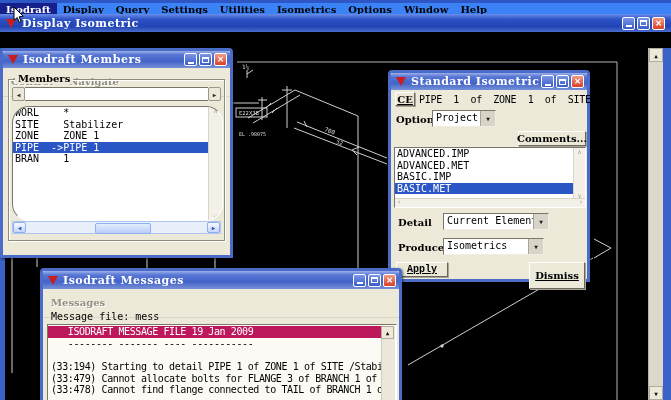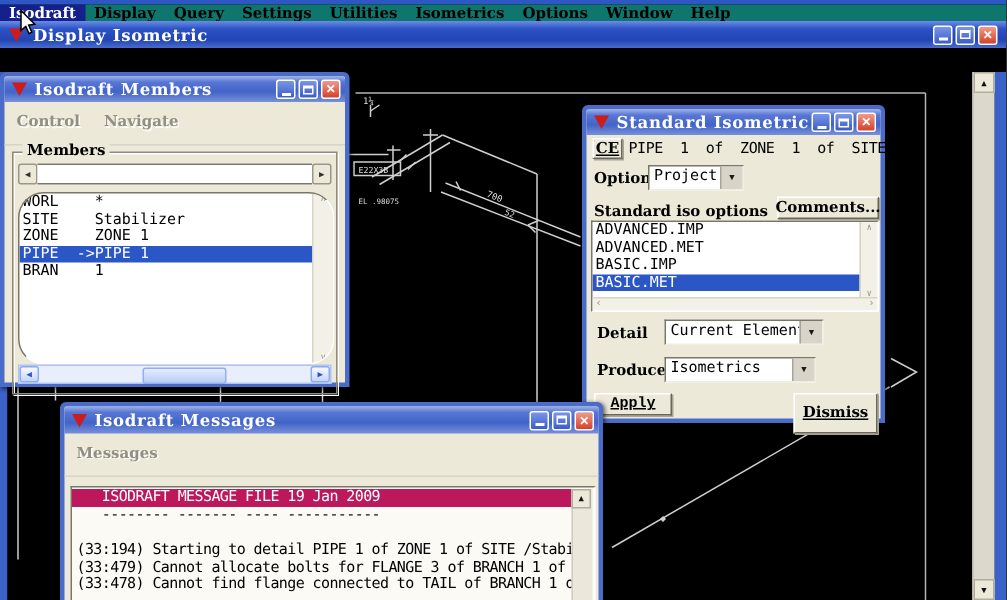--- a/index.html
+++ b/index.html
@@ -1,20 +1,20 @@
 <!DOCTYPE html>
 <html><head>
 <meta charset="utf-8">
 <style>
   html,body{margin:0;padding:0;background:#555;}
   #app{position:relative;width:671px;height:400px;overflow:hidden;background:#000;
        font-family:"DejaVu Sans Mono",monospace;cursor:default;}
   
   .top-sliver{position:absolute;left:0;top:0;width:671px;height:3px;background:#2e56c4;}
-  .menubar{position:absolute;left:0;top:3px;width:671px;height:13px;background:#0f766e;
+  .menubar{position:absolute;left:0;top:3px;width:671px;height:13px;background:#3b82f6;
            border-bottom:1px solid #ef4444;display:flex;align-items:flex-start;}
   .mitem{font:bold 10px "DejaVu Serif",serif;color:#000;padding:0 6px;line-height:13px;white-space:nowrap;}
   .mitem.active{background:#15208c;color:#fff;}
   .app-strip{position:absolute;left:0;top:17px;width:671px;height:13px;background:#d8d4c8;}
   
   .win{position:absolute;background:#ece9d8;border:3px solid #4a6cc8;border-radius:4px 4px 0 0;
        box-shadow:1px 1px 3px rgba(0,0,0,.6);box-sizing:border-box;}
   .tbar{height:17px;display:flex;align-items:center;padding:0 3px 0 5px;
         background:linear-gradient(180deg,#9ab0e8 0%,#5876d4 22%,#4264c8 60%,#7890d8 100%);
         border-radius:2px 2px 0 0;}
@@ -167,21 +167,21 @@
       <span class="tri"></span>
       <span class="ttl">Isodraft Members</span>
       <span class="wbtn min"></span>
       <span class="wbtn max"></span>
       <span class="wbtn close"></span>
     </div>
     <div class="menurow">
         <span>Control</span>
         <span>Navigate</span>
       </div>
-    <div class="groupbox" style="left:5px;top:50px;width:215px;height:160px;">
+    <div class="groupbox" style="left:5px;top:28px;width:215px;height:160px;">
       <span class="grouplabel">Members</span>
       <div style="position:absolute;left:3px;top:7px;right:3px;height:14px;display:flex;">
         <span class="hbtn gl-lt" style="height:14px;background:#ece9d8;border-color:#9a968a;color:#333;"></span>
         <input style="flex: 1 1 0%; height: 14px; border-width: 1px 0px; border-top-style: solid; border-bottom-style: solid; border-top-color: rgb(122, 118, 104); border-bottom-color: rgb(122, 118, 104); border-image: initial; border-right-style: initial; border-right-color: initial; border-left-style: initial; border-left-color: initial; padding: 0px 2px; font: 10px &quot;DejaVu Sans Mono&quot;, monospace; box-sizing: border-box; background: rgb(255, 255, 255);" value="">
         <span class="hbtn gl-rt" style="height:14px;background:#ece9d8;border-color:#9a968a;color:#333;"></span>
       </div>
       <div class="listbox" style="left:3px;top:26px;width:209px;height:113px;border-radius:17px;">
         <div style="position:absolute;left:0;top:0;right:13px;bottom:0;">
             <div class="row">WORL    *</div>
             <div class="row">SITE    Stabilizer</div>
@@ -212,21 +212,20 @@
       <span class="wbtn max"></span>
       <span class="wbtn close"></span>
     </div>
     <div class="btn" style="left:4px;top:19px;width:20px;height:14px;">CE</div>
     <div class="lbl" style="left:28px;top:21px;font:10px 'DejaVu Sans Mono',monospace;letter-spacing:-0.3px;white-space:pre;">PIPE  1  of  ZONE  1  of  SITE</div>
     <div class="lbl" style="left:5px;top:41px;">Options</div>
     <div class="combo" style="left:41px;top:37px;width:64px;height:17px;">
       <span class="val">Project</span>
       <span class="drop gl-dn"></span>
     </div>
-    <div class="lbl" style="left:5px;top:63px;">Standard iso options</div>
     <div class="btn" style="left:127px;top:58px;width:68px;height:15px;text-decoration:none;">Comments...</div>
     <div class="listbox" style="left:3px;top:74px;width:190px;height:59px;">
       <div style="position:absolute;left:0;top:0;right:11px;bottom:8px;">
           <div class="row">ADVANCED.IMP</div>
           <div class="row">ADVANCED.MET</div>
           <div class="row">BASIC.IMP</div>
           <div class="row sel">BASIC.MET</div>
         </div>
       <div class="vscroll" style="width:11px;bottom:8px;">
         <span class="gl-chu"></span>
@@ -256,20 +255,21 @@
     <div class="tbar" style="height:18px;">
       <span class="tri"></span>
       <span class="ttl">Isodraft Messages</span>
       <span class="wbtn min"></span>
       <span class="wbtn max"></span>
       <span class="wbtn close"></span>
     </div>
     <div class="menurow">
         <span>Messages</span>
       </div>
+    <div class="filelabel" style="left:8px;top:40px;">Message file: mess</div>
     <div class="msgarea" style="left:4px;top:53px;width:348px;height:102px;">
       <div style="position:absolute;left:0;top:1px;right:14px;">
           <div class="msgline hl">   ISODRAFT MESSAGE FILE 19 Jan 2009</div>
           <div class="msgline">   -------- ------- ---- -----------</div>
           <div class="msgline"></div>
           <div class="msgline">(33:194) Starting to detail PIPE 1 of ZONE 1 of SITE /Stabil</div>
           <div class="msgline">(33:479) Cannot allocate bolts for FLANGE 3 of BRANCH 1 of P</div>
           <div class="msgline">(33:478) Cannot find flange connected to TAIL of BRANCH 1 of</div>
         </div>
       <div class="msg-vscroll">

